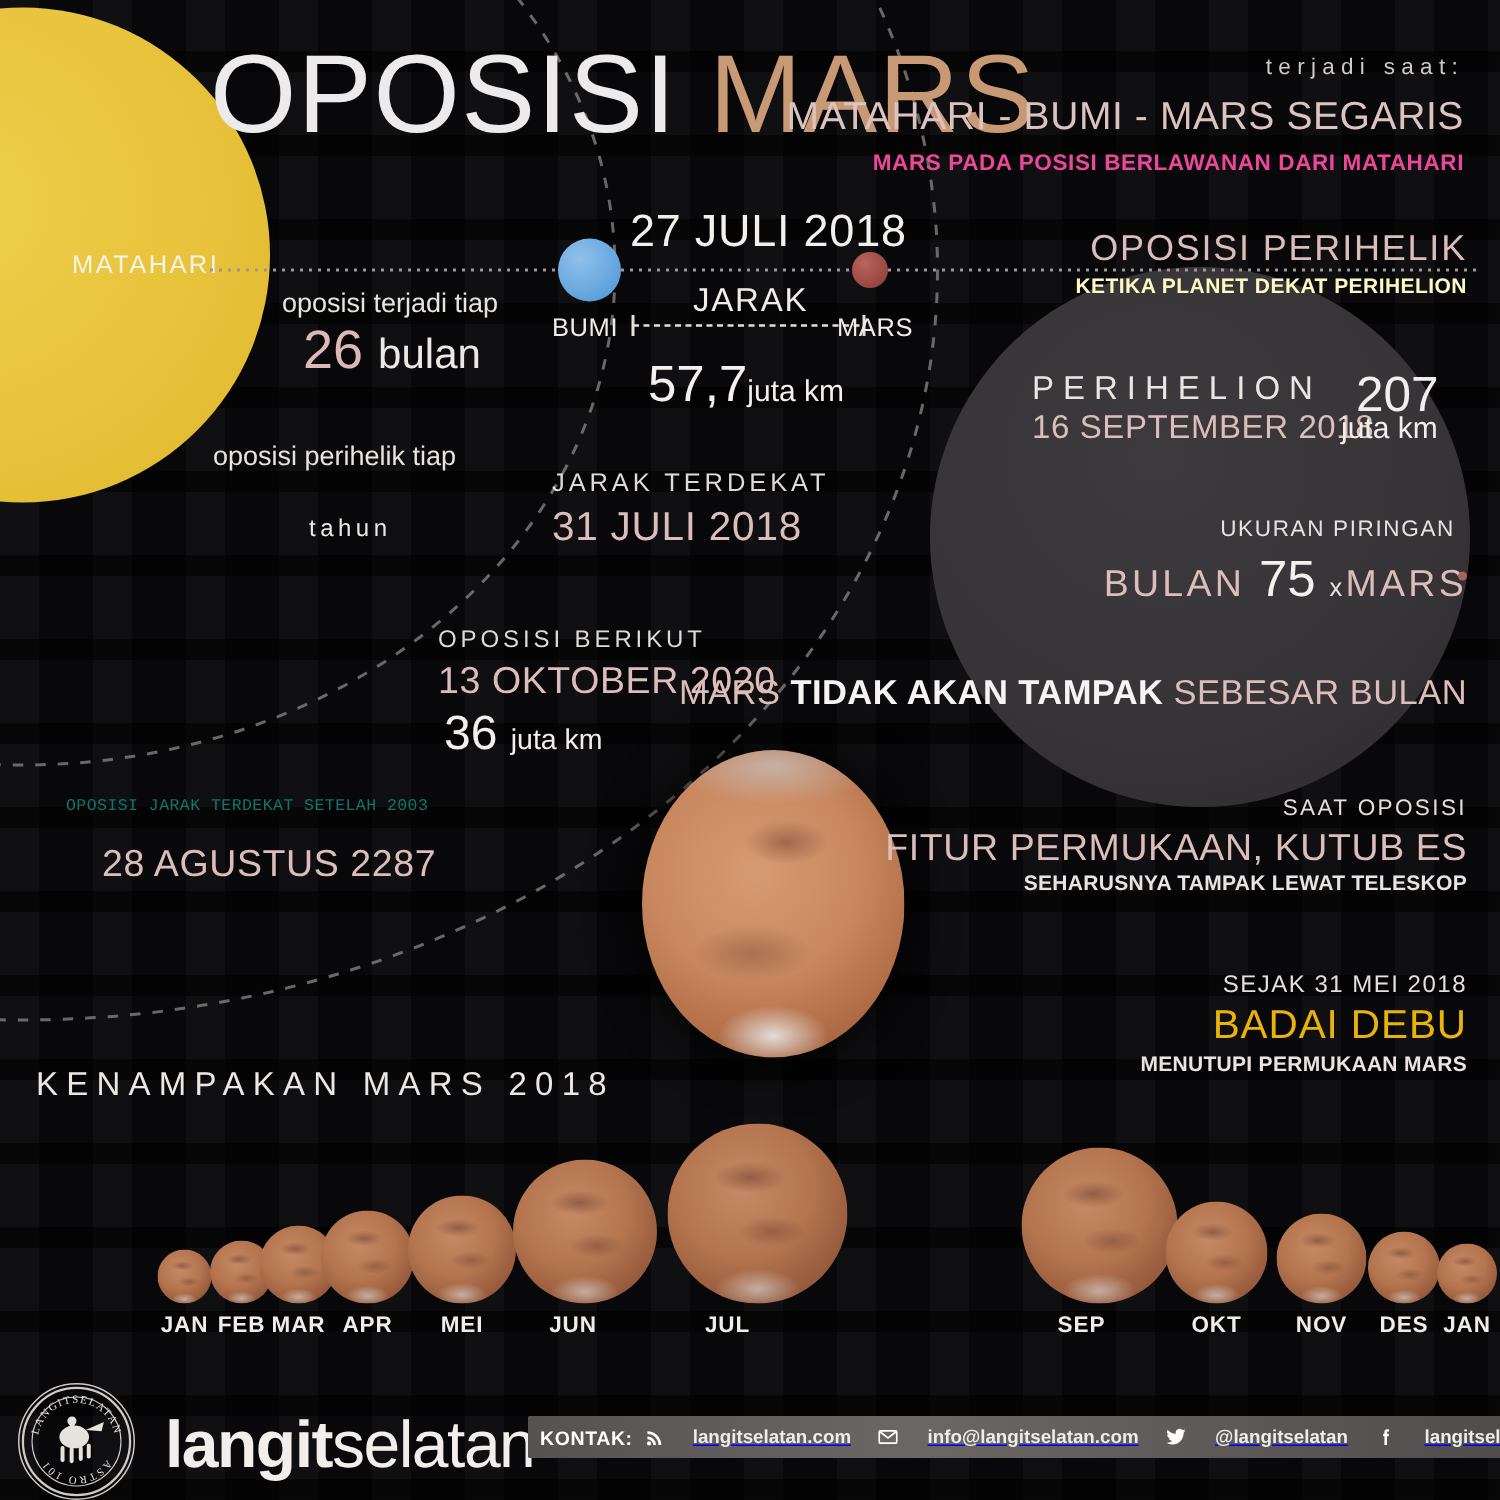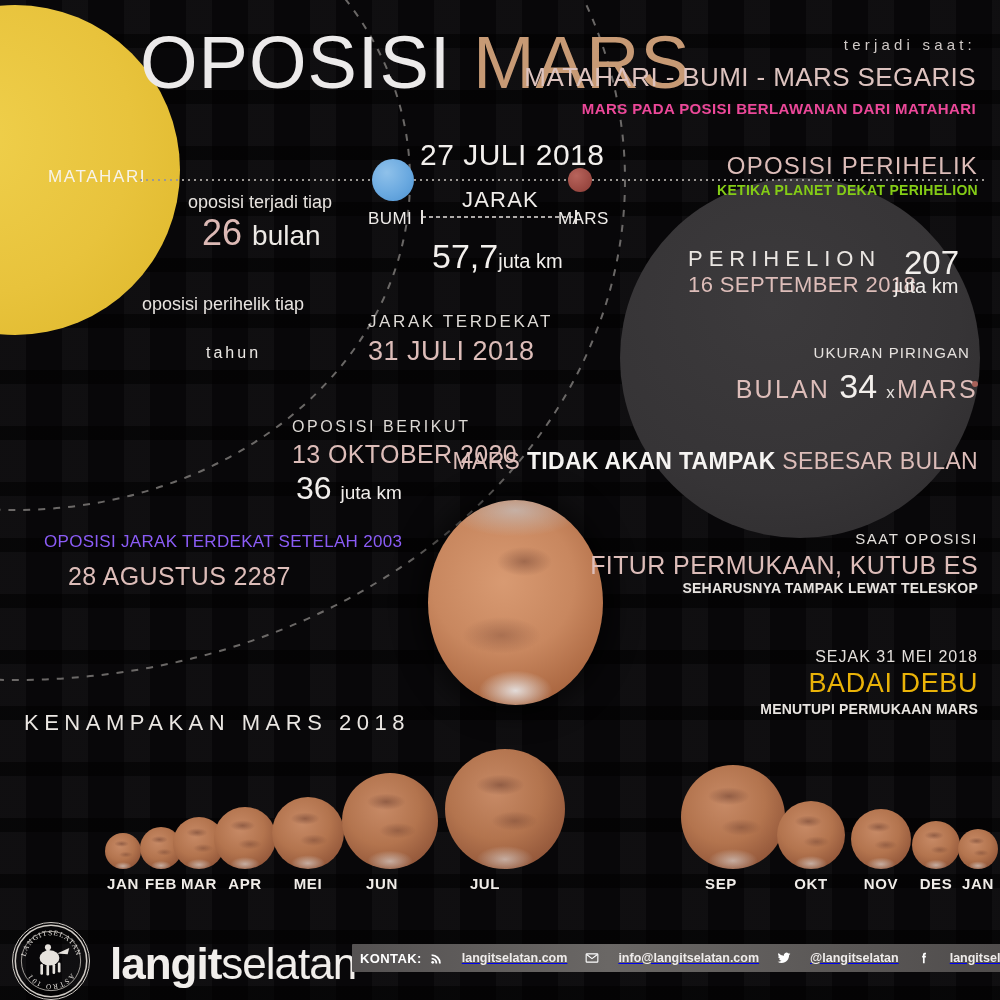--- a/index.html
+++ b/index.html
@@ -117,26 +117,26 @@
   #jt-l{left:368px;top:312px;font-size:17px;color:#dedad6;letter-spacing:2.6px;}
   #jt-d{left:368px;top:336px;font-size:27px;color:#ddbdb9;letter-spacing:.5px;}
 
   
   #ob-l{left:292px;top:418px;font-size:16px;color:#dedad6;letter-spacing:2.6px;}
   #ob-d{left:292px;top:440px;font-size:25px;color:#ddbdb9;letter-spacing:.4px;}
   #ob-v{left:296px;top:470px;font-size:32px;color:#f1eeeb;}
   #ob-v .u{font-size:19px;font-weight:300;}
 
   
-  #ts-l{left:44px;top:532px;font-size:17px;color:#8b5cf6;letter-spacing:.3px;}
+  #ts-l{left:44px;top:532px;font-size:11px;color:#0f766e;letter-spacing:.3px;font-family:Liberation Mono, monospace;}
   #ts-d{left:68px;top:562px;font-size:25px;color:#ddbdb9;letter-spacing:.4px;}
 
   
   #op-1{right:22px;top:152px;font-size:24px;color:#ddbdb9;letter-spacing:1.2px;text-align:right;}
-  #op-2{right:22px;top:182px;font-size:14px;color:#84cc16;letter-spacing:.3px;text-align:right;font-weight:600;}
+  #op-2{right:22px;top:182px;font-size:14px;color:#fef9c3;letter-spacing:.3px;text-align:right;font-weight:600;}
 
   
   #ph-1{left:688px;top:246px;font-size:22px;color:#eae6e2;letter-spacing:6px;}
   #ph-2{left:688px;top:272px;font-size:22px;color:#ddbdb9;letter-spacing:.4px;}
   #ph-n{left:904px;top:244px;font-size:33px;color:#f1eeeb;}
   #ph-u{left:894px;top:275px;font-size:20px;color:#f1eeeb;font-weight:300;}
 
   
   #uk-1{right:30px;top:344px;font-size:15px;color:#e6e2df;letter-spacing:1.1px;text-align:right;}
   #uk-2{right:22px;top:367px;font-size:25px;color:#ddbdb9;letter-spacing:2.2px;text-align:right;}
@@ -265,21 +265,21 @@
 
   <div id="op-1" class="t">OPOSISI PERIHELIK</div>
   <div id="op-2" class="t">KETIKA PLANET DEKAT PERIHELION</div>
 
   <div id="ph-1" class="t">PERIHELION</div>
   <div id="ph-2" class="t">16 SEPTEMBER 2018</div>
   <div id="ph-n" class="t">207</div>
   <div id="ph-u" class="t">juta km</div>
 
   <div id="uk-1" class="t">UKURAN PIRINGAN</div>
-  <div id="uk-2" class="t"><span>BULAN</span> <span class="n">34</span> <span class="x">x</span><span>MARS</span></div>
+  <div id="uk-2" class="t"><span>BULAN</span> <span class="n">75</span> <span class="x">x</span><span>MARS</span></div>
   <div id="uk-dot" class="layer"></div>
 
   <div id="ta" class="t"><span>MARS</span> <span class="b">TIDAK AKAN TAMPAK</span> <span>SEBESAR BULAN</span></div>
 
   <div id="fp-1" class="t">SAAT OPOSISI</div>
   <div id="fp-2" class="t">FITUR PERMUKAAN, KUTUB ES</div>
   <div id="fp-3" class="t">SEHARUSNYA TAMPAK LEWAT TELESKOP</div>
 
   <div id="bd-1" class="t">SEJAK 31 MEI 2018</div>
   <div id="bd-2" class="t">BADAI DEBU</div>

